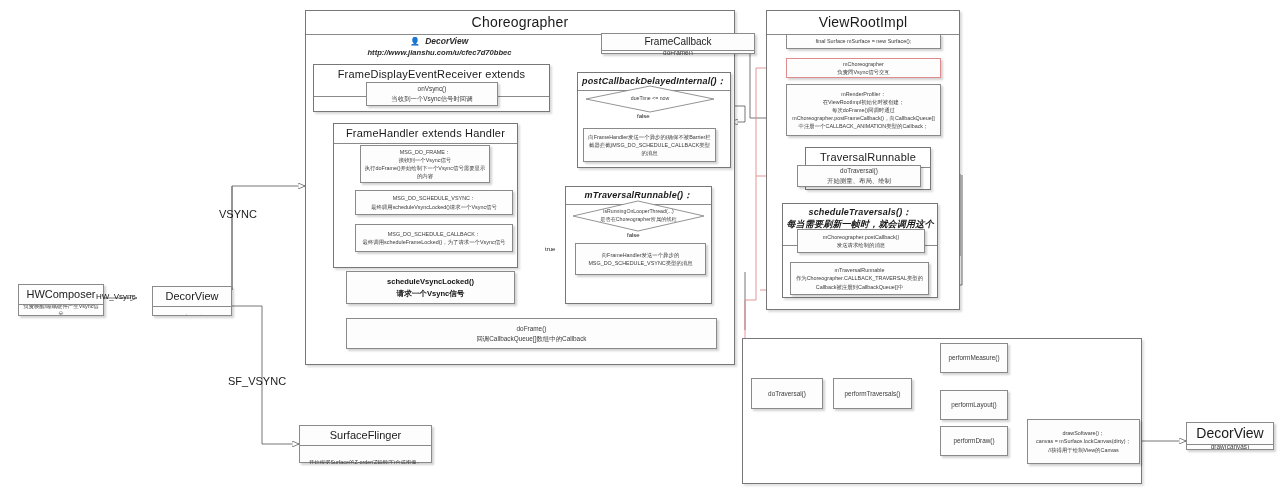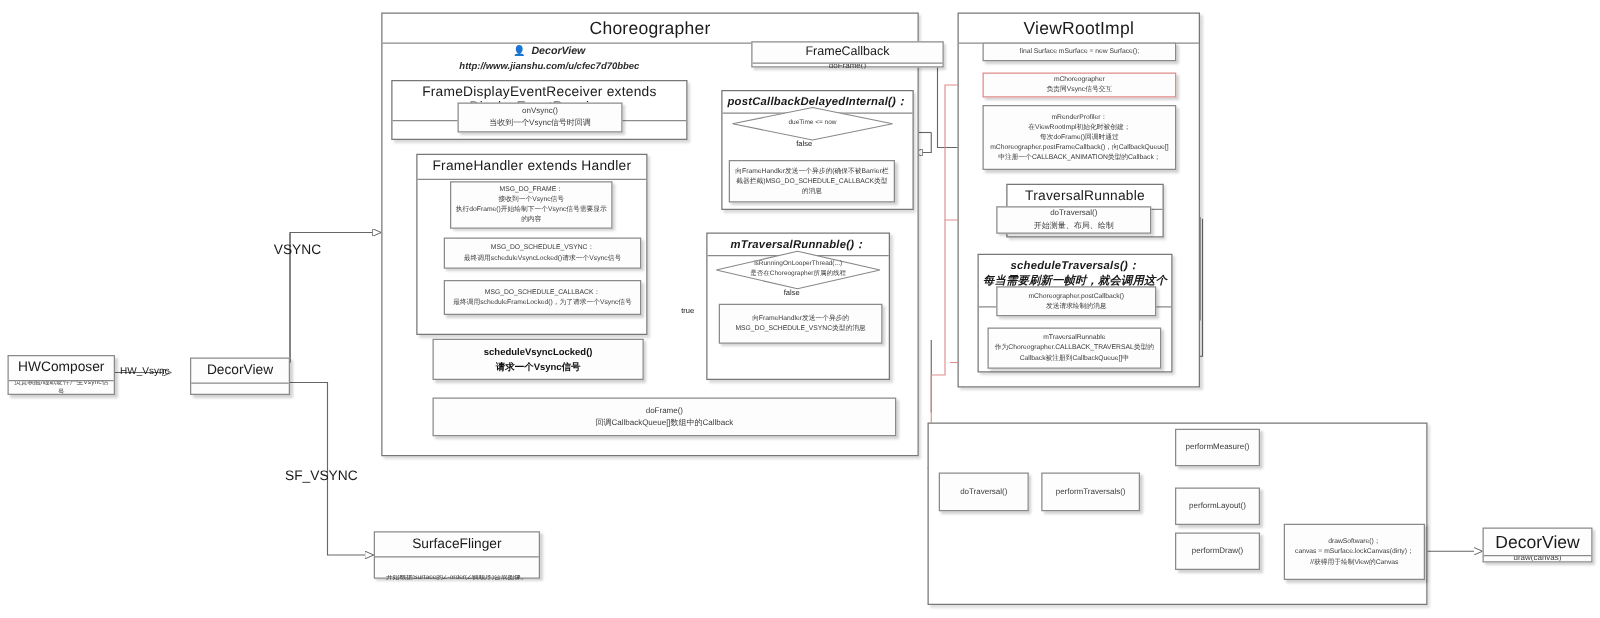--- a/index.html
+++ b/index.html
@@ -185,33 +185,33 @@
     <g stroke="#5b79c4" stroke-width="1" fill="none">
       <path d="M537,232 L612,232 L612,250 L624,250" marker-end="url(#ahb)"></path>
     </g>
 
     <g stroke="#e0913c" stroke-width="1" fill="none" stroke-dasharray="4,3">
       <path d="M541,205 L600,205 L600,284 L540,284" marker-end="url(#aho)"></path>
       <path d="M600,205 L660,205"></path>
     </g>
   </svg>
 
-  <div class="box" style="left:6px; top:284px; width:86px; height:32px;">
+  <div class="box" style="left:18px; top:284px; width:86px; height:32px;">
     <div class="title s">HWComposer</div>
     <div class="body">负责唤醒/睡眠硬件产生Vsync信号</div>
   </div>
 
   <div class="label sm" style="left:96px; top:292px;">HW_Vsync</div>
 
   <div class="box" style="left:152px; top:286px; width:80px; height:30px;">
     <div class="title s">DecorView</div>
     <div class="body t9">经过offset偏移</div>
   </div>
 
-  <div class="label" style="left:219px; top:194px;">VSYNC</div>
+  <div class="label" style="left:219px; top:208px;">VSYNC</div>
 
   <div class="label" style="left:228px; top:375px;">SF_VSYNC</div>
 
   <div class="box" style="left:299px; top:425px; width:133px; height:38px;gap:14px;">
     <div class="title s">SurfaceFlinger</div>
     <div class="body">开始根据Surface的Z-order(Z轴顺序)合成图像。</div>
   </div>
 
   <div class="group" style="left:305px; top:10px; width:430px; height:355px;">
     <div class="grouphdr">Choreographer</div>

